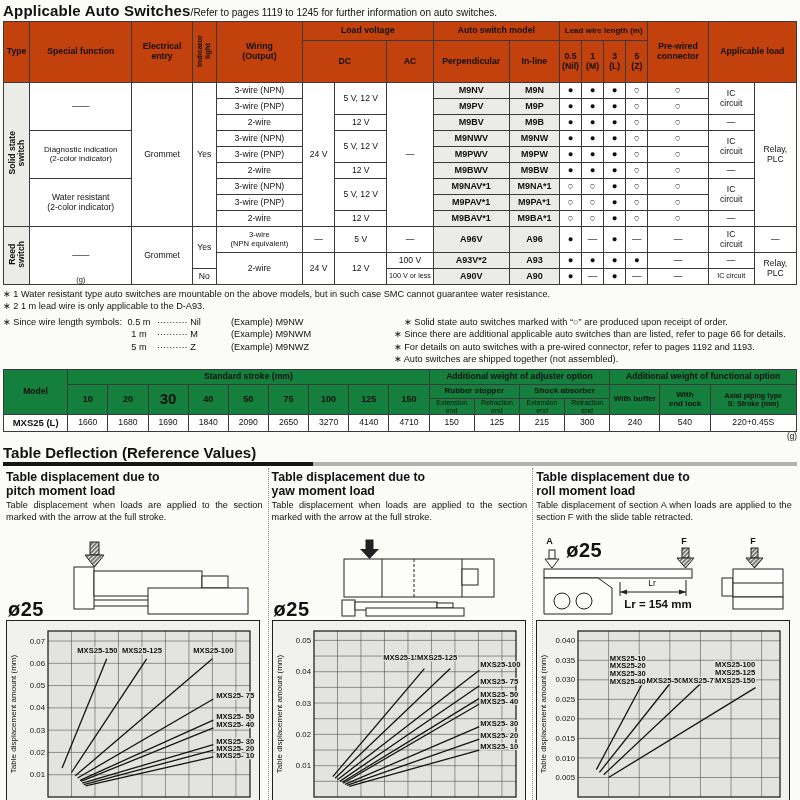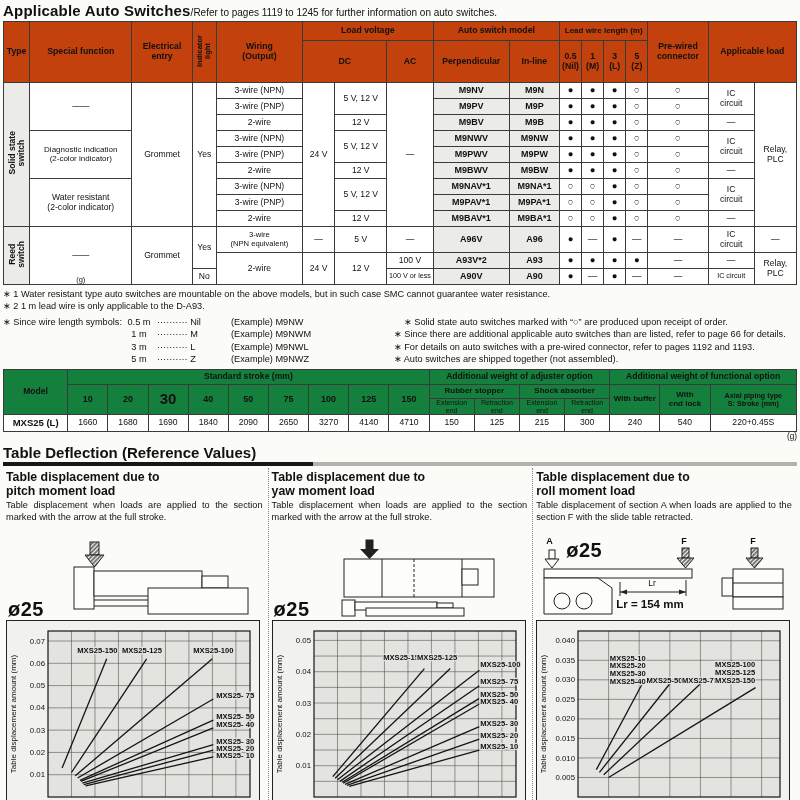--- a/index.html
+++ b/index.html
@@ -307,26 +307,20 @@
             <span class="lab">∗ Since wire length symbols:</span>
             <span class="len">0.5 m</span>
             <span class="sym">·········· Nil</span>
             <span class="ex">(Example) M9NW</span>
           </div>
         <div class="lwrow">
             <span class="lab"></span>
             <span class="len">1 m</span>
             <span class="sym">·········· M</span>
             <span class="ex">(Example) M9NWM</span>
-          </div>
-        <div class="lwrow">
-            <span class="lab"></span>
-            <span class="len">3 m</span>
-            <span class="sym">·········· L</span>
-            <span class="ex">(Example) M9NWL</span>
           </div>
         <div class="lwrow">
             <span class="lab"></span>
             <span class="len">5 m</span>
             <span class="sym">·········· Z</span>
             <span class="ex">(Example) M9NWZ</span>
           </div>
       </div>
       <div class="rnotes">
         <div class="first">∗ Solid state auto switches marked with “○” are produced upon receipt of order.</div>
@@ -595,21 +589,21 @@
             <rect x="197" y="31" width="50" height="28" fill="#fdfdfb"></rect>
             <line x1="197" y1="45" x2="247" y2="45"></line>
             <rect x="197" y="59" width="50" height="12" fill="#fdfdfb"></rect>
           </g>
         </svg>
         <span class="ov" style="left:10px;top:-2px">A</span>
         <span class="bore" style="left:30px;top:1px">ø25</span>
         <span class="ov" style="left:145px;top:-2px">F</span>
         <span class="ov" style="left:214px;top:-2px">F</span>
         <span class="ov" style="left:112px;top:40px;font-size:8.5px;font-weight:normal">Lr</span>
-        <span class="ov" style="left:80px;top:60px;font-size:11.5px">Lr = 154 mm</span>
+        <span class="ov" style="left:88px;top:60px;font-size:11.5px">Lr = 154 mm</span>
       </div>
       <div class="chartbox">
         <svg width="248" height="206">
             <rect x="40" y="8" width="202" height="166" fill="#e3e3e0"></rect>
             <line x1="70.60606060606061" y1="8" x2="70.60606060606061" y2="174" stroke="#55554f" stroke-width="0.6"></line>
             <line x1="101.21212121212122" y1="8" x2="101.21212121212122" y2="174" stroke="#55554f" stroke-width="0.6"></line>
             <line x1="131.8181818181818" y1="8" x2="131.8181818181818" y2="174" stroke="#55554f" stroke-width="0.6"></line>
             <line x1="162.42424242424244" y1="8" x2="162.42424242424244" y2="174" stroke="#55554f" stroke-width="0.6"></line>
             <line x1="193.03030303030303" y1="8" x2="193.03030303030303" y2="174" stroke="#55554f" stroke-width="0.6"></line>
             <line x1="223.63636363636363" y1="8" x2="223.63636363636363" y2="174" stroke="#55554f" stroke-width="0.6"></line>

